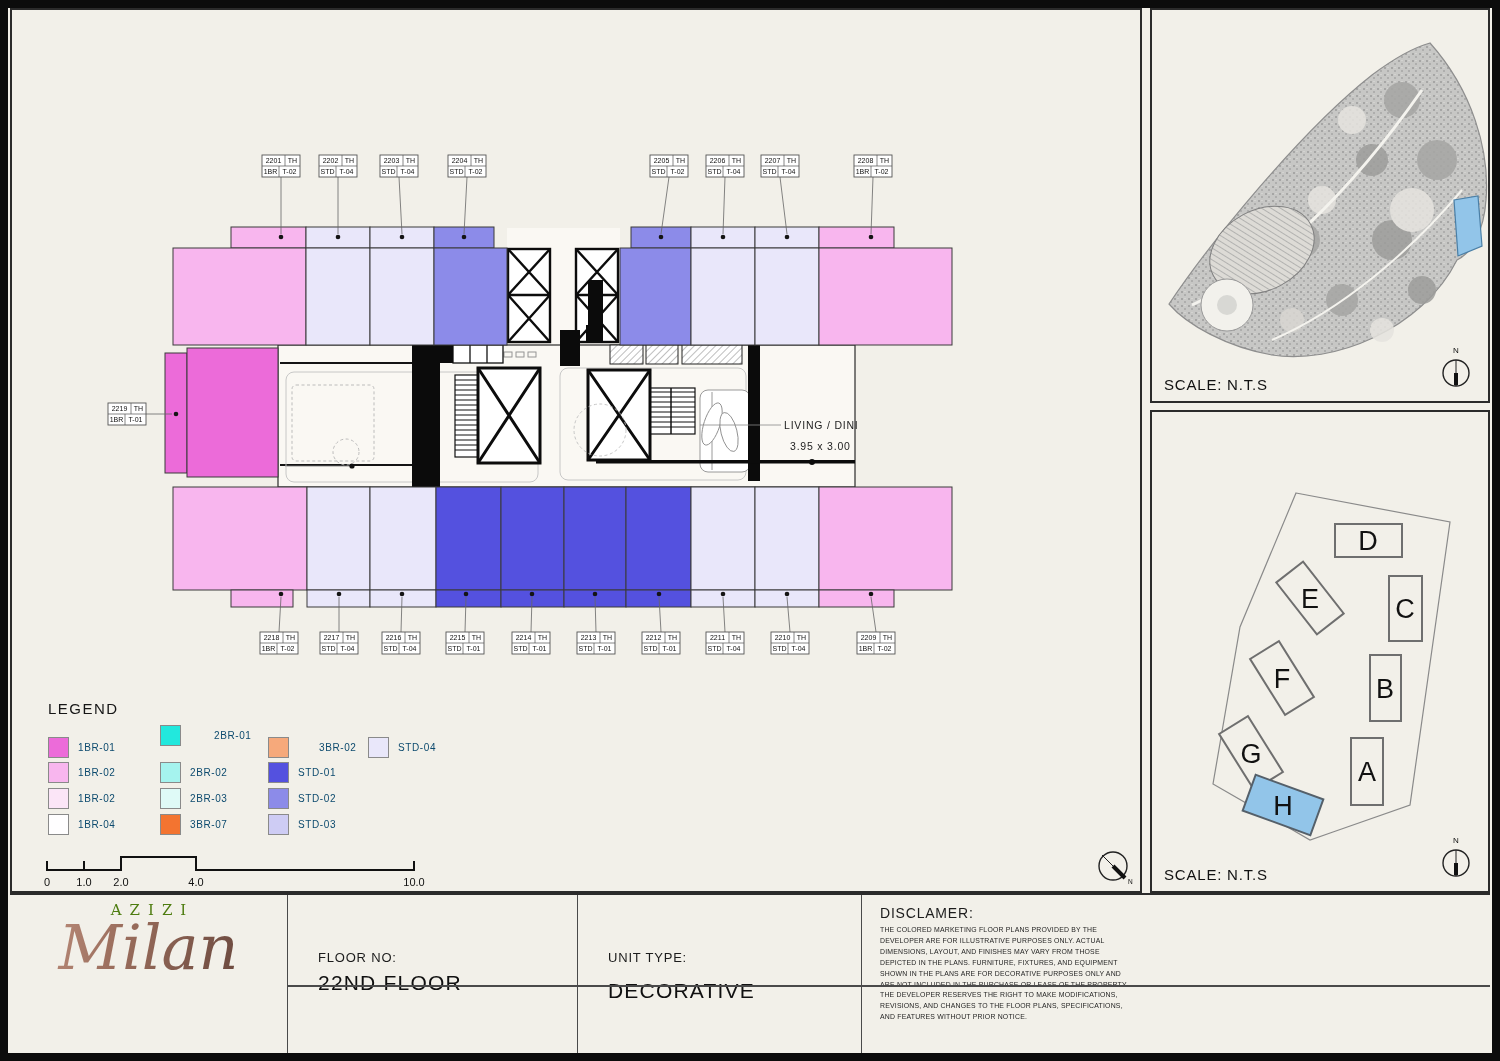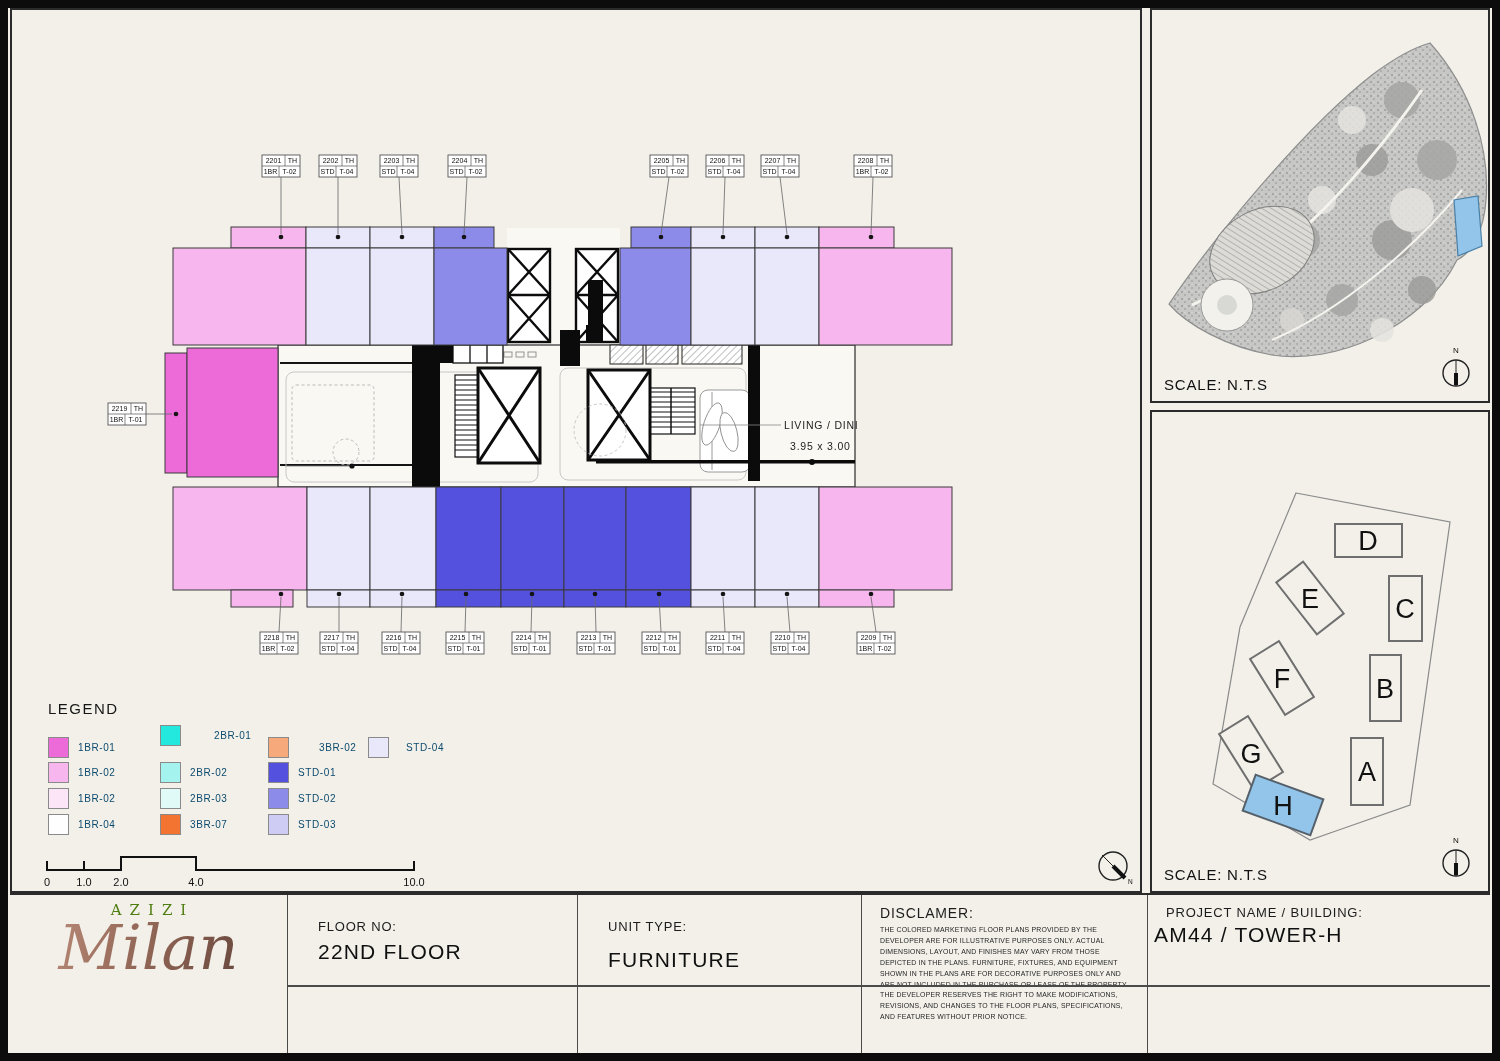--- a/index.html
+++ b/index.html
@@ -23,21 +23,21 @@
   #title-band{position:absolute;left:10px;top:893px;width:1480px;height:160px;border-top:2px solid #2b2b2b;z-index:20;box-sizing:border-box;}
   .cell{position:absolute;top:0;bottom:0;border-left:1.5px solid #4a4a4a;box-sizing:border-box;}
   #cell-logo{left:0;width:277px;border-left:none;}
   #cell-floor{left:277px;width:290px;}
   #cell-unit{left:567px;width:284px;}
   #cell-disc{left:851px;width:286px;}
   #cell-proj{left:1137px;width:343px;}
   .band-divider{position:absolute;left:277px;right:0;top:90px;height:1.5px;background:#4a4a4a;}
   .cell-label{font-size:13px;letter-spacing:.8px;color:#1c1c1c;}
   .cell-value{font-size:21px;letter-spacing:1.2px;color:#101010;font-weight:500;margin-top:6px;}
-  #cell-floor .inner,#cell-unit .inner{padding:24px 0 0 30px;}
+  #cell-floor .inner,#cell-unit .inner{padding:24px 0 0 30px;margin-top:31px;}
   #cell-disc .inner{padding:10px 0 0 18px;}
   #cell-proj .inner{padding:10px 0 0 18px;}
   #cell-proj .cell-value{margin-left:-12px;margin-top:3px;}
   #cell-unit .cell-value{margin-top:14px;}
   .disc-text{width:256px;font-size:6.9px;line-height:1.58;letter-spacing:.2px;color:#242424;margin-top:4px;}
   
   .logo{position:absolute;left:0;top:6px;width:277px;text-align:center;}
   .logo-brand{font-family:"DejaVu Serif",serif;font-size:15px;letter-spacing:8px;color:#4d7c0f;text-indent:8px;}
   .logo-name{font-family:"DejaVu Serif",serif;font-style:italic;font-size:62px;line-height:1.05;margin-top:-4px;
              color:#8a5d4e;}
@@ -513,21 +513,21 @@
         <span class="lg-lb">STD-01</span>
       </div>
       <div class="lg-item" style="left: 220px; top: 87.6px;">
         <span class="lg-sw" style="background: rgb(140, 139, 233);"></span>
         <span class="lg-lb">STD-02</span>
       </div>
       <div class="lg-item" style="left: 220px; top: 113.4px;">
         <span class="lg-sw" style="background: rgb(206, 204, 244);"></span>
         <span class="lg-lb">STD-03</span>
       </div>
-      <div class="lg-item" style="left: 320px; top: 36px; gap: 8px;">
+      <div class="lg-item" style="left: 320px; top: 36px;">
         <span class="lg-sw" style="background: rgb(233, 231, 250);"></span>
         <span class="lg-lb">STD-04</span>
       </div>
     </div>
 
   <div class="panel" id="site-panel">
     <svg width="336" height="391" viewBox="0 0 336 391">
       <defs>
         <pattern id="speck" width="7" height="7" patternUnits="userSpaceOnUse">
           <rect width="7" height="7" fill="#c7c7c5"></rect>
@@ -629,30 +629,24 @@
     </div>
     <div class="cell" id="cell-floor">
       <div class="inner">
         <div class="cell-label">FLOOR NO:</div>
         <div class="cell-value">22ND FLOOR</div>
       </div>
     </div>
     <div class="cell" id="cell-unit">
       <div class="inner">
         <div class="cell-label">UNIT TYPE:</div>
-        <div class="cell-value">FURNITURE</div>
+        <div class="cell-value">DECORATIVE</div>
       </div>
     </div>
     <div class="cell" id="cell-disc">
       <div class="inner">
         <div class="cell-label" style="font-size:14px;">DISCLAMER:</div>
         <div class="disc-text">THE COLORED MARKETING FLOOR PLANS PROVIDED BY THE DEVELOPER ARE FOR ILLUSTRATIVE PURPOSES ONLY. ACTUAL DIMENSIONS, LAYOUT, AND FINISHES MAY VARY FROM THOSE DEPICTED IN THE PLANS. FURNITURE, FIXTURES, AND EQUIPMENT SHOWN IN THE PLANS ARE FOR DECORATIVE PURPOSES ONLY AND ARE NOT INCLUDED IN THE PURCHASE OR LEASE OF THE PROPERTY. THE DEVELOPER RESERVES THE RIGHT TO MAKE MODIFICATIONS, REVISIONS, AND CHANGES TO THE FLOOR PLANS, SPECIFICATIONS, AND FEATURES WITHOUT PRIOR NOTICE.</div>
       </div>
     </div>
-    <div class="cell" id="cell-proj">
-      <div class="inner">
-        <div class="cell-label">PROJECT NAME / BUILDING:</div>
-        <div class="cell-value">AM44 / TOWER-H</div>
-      </div>
-    </div>
     <div class="band-divider"></div>
   </div>
 </div>
 
 </body></html>

